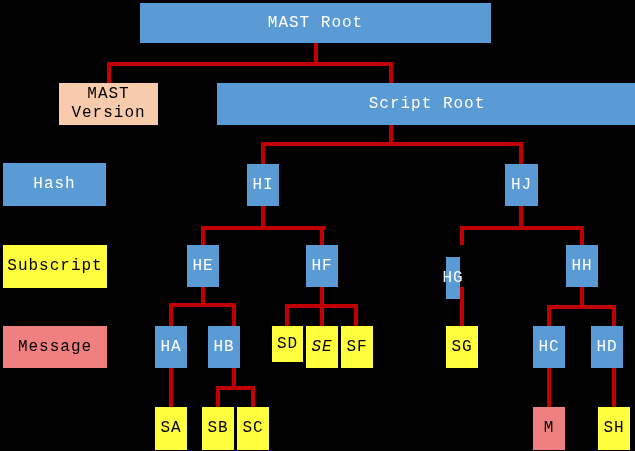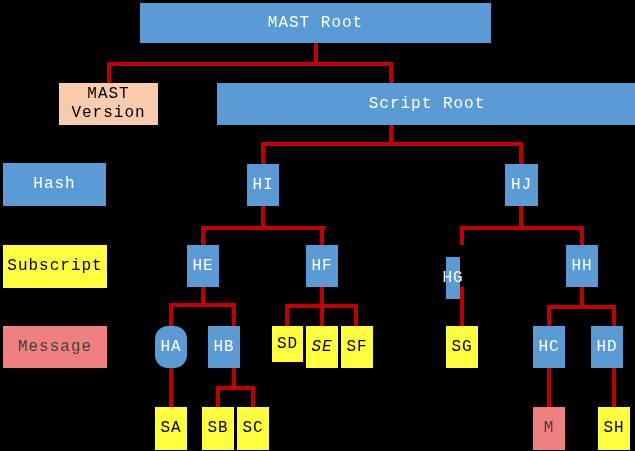--- a/index.html
+++ b/index.html
@@ -7,21 +7,21 @@
     position:relative;width:635px;height:451px;background:var(--background,#000);
     font-family:"Liberation Mono",monospace;overflow:hidden;
   }
   .node{
     position:absolute;display:flex;align-items:center;justify-content:center;
     font-size:16px;letter-spacing:1px;line-height:19px;text-align:center;
     white-space:pre-line;z-index:2;
   }
   .blue  {background:var(--hash,#5b9bd5);color:#ffffff;font-family:Liberation Mono, monospace;}
   .yellow{background:var(--subscript,#ffff3d);color:#000000;}
-  .salmon{background:var(--message,#f08080);color:#404040;}
+  .salmon{background:var(--message,#f08080);color:#000000;}
   .peach {background:var(--version,#f8cbad);color:#000000;}
   .seg{position:absolute;background:var(--connector,#c00000);z-index:1;}
 </style>
 </head>
 <body>
 
 <div class="canvas">
   <div id="connectors">
       <div class="seg" style="left: 314px; top: 43px; width: 4px; height: 23px;"></div>
       <div class="seg" style="left: 107px; top: 62px; width: 286px; height: 4px;"></div>
@@ -70,21 +70,21 @@
   <div class="node salmon" style="left:3px;top:326px;width:104px;height:42px;">Message</div>
 
   <div class="node blue" style="left:247px;top:164px;width:32px;height:42px;">HI</div>
   <div class="node blue" style="left:505px;top:164px;width:33px;height:42px;">HJ</div>
 
   <div class="node blue" style="left:187px;top:245px;width:32px;height:42px;">HE</div>
   <div class="node blue" style="left:306px;top:245px;width:32px;height:42px;">HF</div>
   <div class="node blue" style="left:446px;top:245px;width:14px;height:42px;margin-top:12px;">HG</div>
   <div class="node blue" style="left:566px;top:245px;width:32px;height:42px;">HH</div>
 
-  <div class="node blue" style="left:155px;top:326px;width:32px;height:42px;border-radius:13px;">HA</div>
+  <div class="node blue" style="left:155px;top:326px;width:32px;height:42px;">HA</div>
   <div class="node blue" style="left:208px;top:326px;width:32px;height:42px;">HB</div>
   <div class="node yellow" style="left:272px;top:326px;width:31px;height:36px;">SD</div>
   <div class="node yellow" style="left:306px;top:326px;width:32px;height:42px;font-style:italic;">SE</div>
   <div class="node yellow" style="left:341px;top:326px;width:32px;height:42px;">SF</div>
   <div class="node yellow" style="left:446px;top:326px;width:32px;height:42px;">SG</div>
   <div class="node blue" style="left:533px;top:326px;width:32px;height:42px;">HC</div>
   <div class="node blue" style="left:591px;top:326px;width:32px;height:42px;">HD</div>
 
   <div class="node yellow" style="left:155px;top:407px;width:32px;height:43px;">SA</div>
   <div class="node yellow" style="left:202px;top:407px;width:32px;height:43px;">SB</div>

